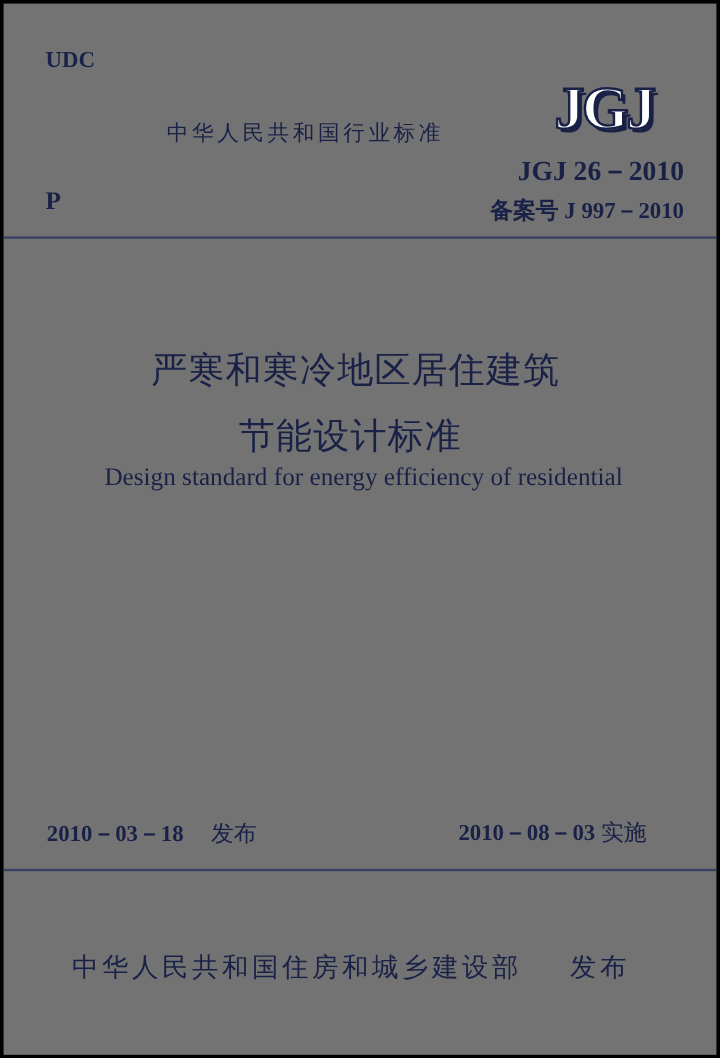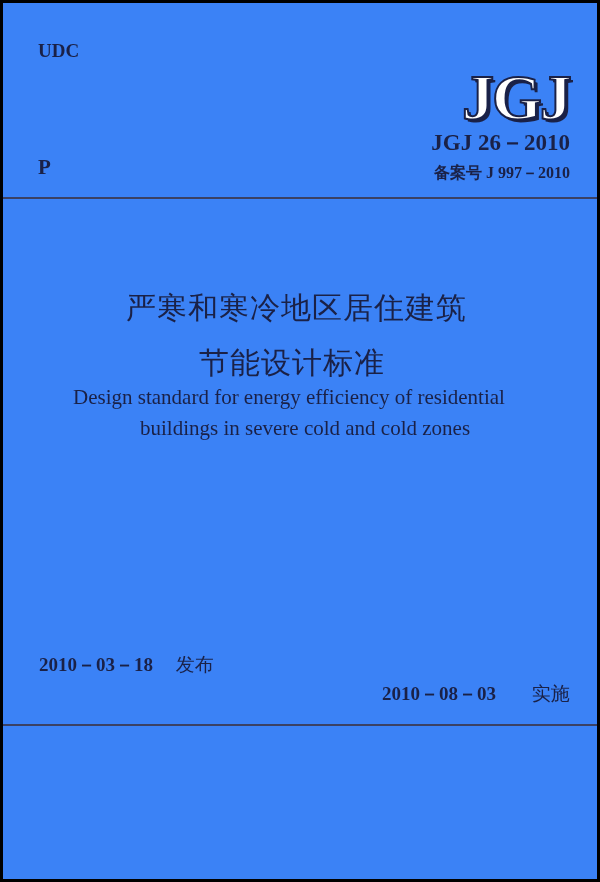--- a/index.html
+++ b/index.html
@@ -1,46 +1,50 @@
 <!DOCTYPE html>
 <html><head>
 <meta charset="utf-8">
 <style>
   html,body{margin:0;padding:0;}
   body{width:600px;height:882px;background:#000;position:relative;overflow:hidden;}
-  .page{position:absolute;left:3px;top:3px;width:594px;height:876px;background:#3b82f6;color:#1a2147;}
+  .page{position:absolute;left:3px;top:3px;width:594px;height:876px;background:#737373;color:#1a2147;}
   .abs{position:absolute;white-space:nowrap;}
   .serif-b{font-family:"Liberation Serif","DejaVu Serif",serif;font-weight:bold;}
   .serif{font-family:"Liberation Serif","DejaVu Serif",serif;text-align:center;}
   .sans{font-family:"DejaVu Sans","Liberation Sans",sans-serif;}
   .rule{position:absolute;left:0;width:594px;height:2px;background:#3b4163;}
-  .logo{font-family:"Liberation Serif","DejaVu Serif",serif;font-weight:bold;font-size:64px;letter-spacing:-2px;color:#fff;
+  .logo{font-family:"Liberation Serif","DejaVu Serif",serif;font-weight:bold;font-size:50px;letter-spacing:-2px;color:#fff;
         -webkit-text-stroke:2px #1a2147;text-shadow:3px 3px 0 #1a2147;}
 </style>
 </head>
 <body>
 
 <div class="page">
   <div class="abs serif-b" style="left:35px;top:37px;font-size:19px;">UDC</div>
+  <div class="abs sans" style="left:136px;top:96px;font-size:18px;letter-spacing:3px;">中华人民共和国行业标准</div>
   <div class="abs logo" style="left:459px;top:58px;">JGJ</div>
   <div class="abs serif-b" style="left:35px;top:152px;font-size:21px;">P</div>
   <div class="abs serif-b" style="right:27px;top:124px;font-size:23px;">JGJ 26－2010</div>
-  <div class="abs serif-b" style="right:27px;top:160px;font-size:16px;margin-left:28px;">备案号 J 997－2010</div>
+  <div class="abs serif-b" style="right:27px;top:160px;font-size:19px;margin-left:28px;">备案号 J 997－2010</div>
 
   <div class="rule" style="top:194px;"></div>
 
   <div class="abs serif" style="left:123px;top:285px;font-size:30px;letter-spacing:1px;">严寒和寒冷地区居住建筑</div>
   <div class="abs serif" style="left:196px;top:340px;font-size:30px;letter-spacing:1px;">节能设计标准</div>
-  <div class="abs serif" style="left:70px;top:382px;font-size:21px;">Design standard for energy efficiency of residential</div>
-  <div class="abs serif" style="left:137px;top:413px;font-size:21px;">buildings in severe cold and cold zones</div>
+  <div class="abs serif" style="left:84px;top:382px;font-size:21px;">Design standard for energy efficiency of residential</div>
 
-  <div class="abs" style="left:36px;top:649px;font-size:19px;">
+  <div class="abs" style="left:36px;top:679px;font-size:19px;">
     <span class="serif-b">2010－03－18</span>
     <span class="sans" style="margin-left:18px;">发布</span>
   </div>
   <div class="abs" style="left:379px;top:678px;font-size:19px;">
     <span class="serif-b">2010－08－03</span>
-    <span class="sans" style="margin-left:31px;">实施</span>
+    <span class="sans" style="margin-left:0;">实施</span>
   </div>
 
   <div class="rule" style="top:721px;"></div>
 
+  <div class="abs sans" style="left:57px;top:788px;font-size:22px;letter-spacing:3px;">
+    <span>中华人民共和国住房和城乡建设部</span>
+    <span style="margin-left:30px;">发布</span>
+  </div>
 </div>
 
 </body></html>

